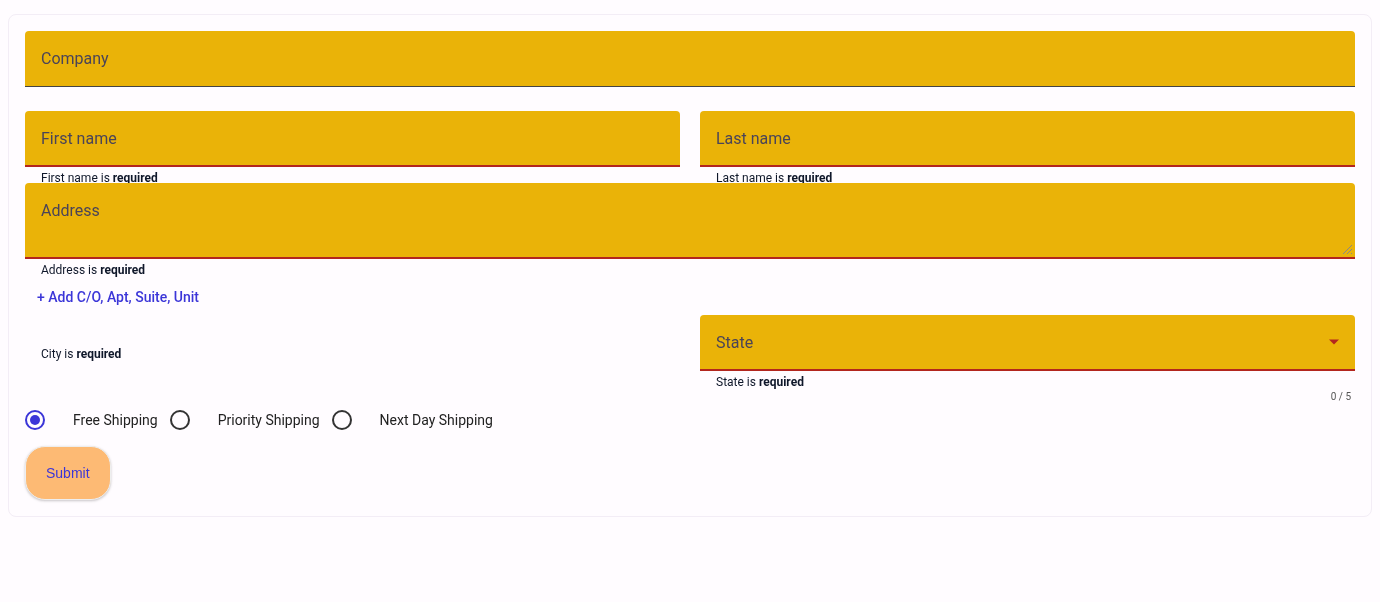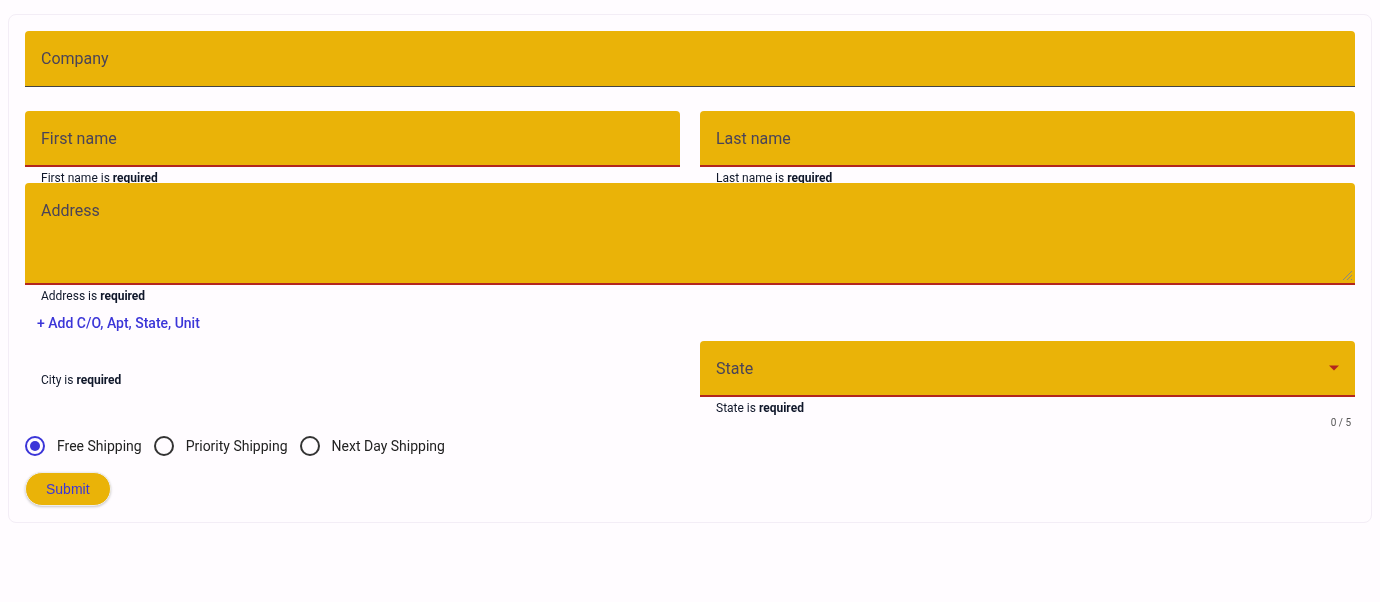--- a/index.html
+++ b/index.html
@@ -42,21 +42,21 @@
       position: relative;
       background: #eab308;
       border-top-left-radius: 4px;
       border-top-right-radius: 4px;
       height: 56px;
       display: flex;
       align-items: center;
       padding: 0 16px;
     }
     .field.textarea {
-      height: 102px;
+      height: 76px;
       align-items: flex-start;
       padding-top: 18px;
       position: relative;
     }
     .field.normal {
       border-bottom: 1px solid #444;
     }
     .field.error {
       border-bottom: 2px solid #b3261e;
     }
@@ -127,21 +127,21 @@
     }
     .radio-row {
       display: flex;
       align-items: center;
       gap: 12px;
       margin-top: 8px;
     }
     .radio-item {
       display: flex;
       align-items: center;
-      gap: 12px;
+      gap: 28px;
       cursor: pointer;
     }
     .radio-circle {
       width: 20px;
       height: 20px;
       border: 2px solid #333;
       border-radius: 50%;
       display: flex;
       align-items: center;
       justify-content: center;
@@ -155,22 +155,22 @@
       height: 10px;
       background: #3b35d8;
       border-radius: 50%;
     }
     .radio-label {
       font-size: 14px;
       color: #222;
     }
     .submit-btn {
       margin-top: 16px;
-      padding: 8px 20px;
-      background: #eab308;
+      padding: 18px 20px;
+      background: #fdba74;
       border: 1px solid #eee;
       border-radius: 20px;
       color: #3b35d8;
       font-size: 14px;
       font-weight: 500;
       cursor: pointer;
       box-shadow: 0 1px 3px rgba(0,0,0,0.15), 0 1px 2px rgba(0,0,0,0.08);
     }
     .resize-handle {
       position: absolute;
@@ -224,21 +224,21 @@
         <line x1="6" y1="11" x2="11" y2="6" stroke="#888" stroke-width="1"></line>
         <line x1="10" y1="11" x2="11" y2="10" stroke="#888" stroke-width="1"></line>
       </svg>
     </div>
     <div class="helper">
       <span>Address is </span><span class="bold">required</span>
     </div>
   </div>
 
   
-  <span class="add-link">+ Add C/O, Apt, State, Unit</span>
+  <span class="add-link">+ Add C/O, Apt, Suite, Unit</span>
 
   
   <div class="row">
     <div class="field-wrap">
       <div class="helper">
         <span>City is </span><span class="bold">required</span>
       </div>
     </div>
     <div class="field-wrap">
       <div class="field error">

